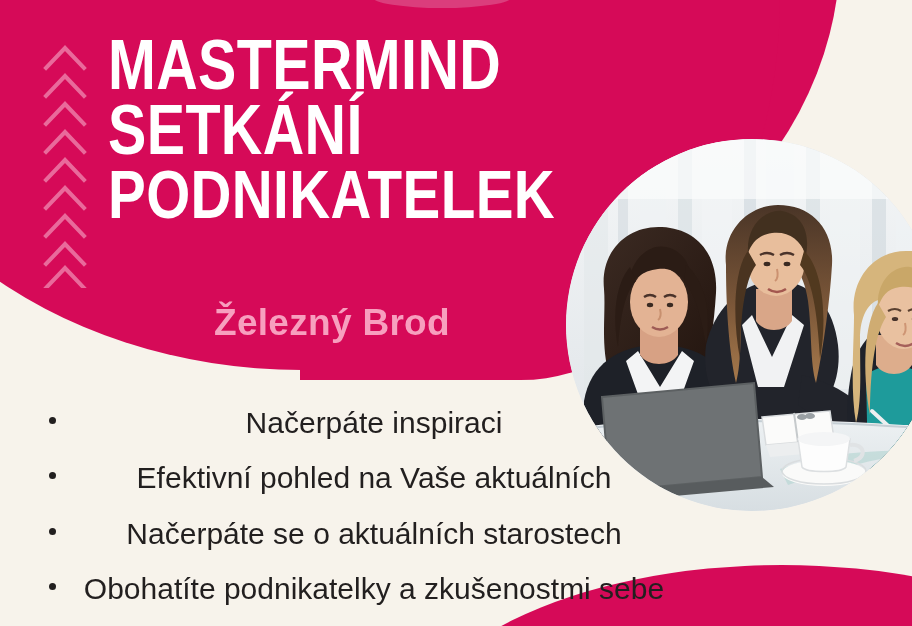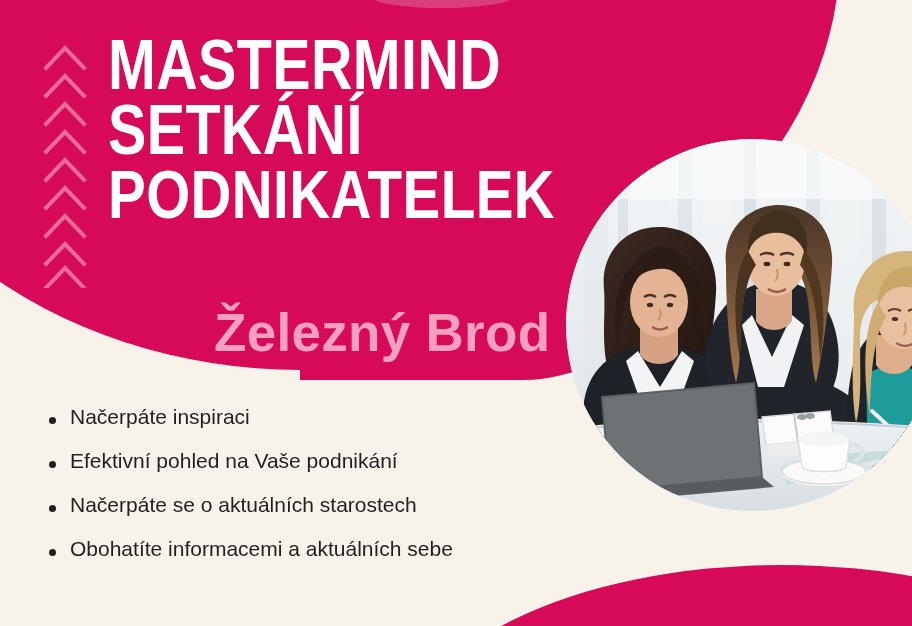--- a/index.html
+++ b/index.html
@@ -86,21 +86,21 @@
     font-size: 69px;
   }
   .subtitle {
     position: absolute;
     left: 214px;
     top: 302px;
     z-index: 5;
     color: #F79FBE;
     font-family: "Liberation Sans", "DejaVu Sans", sans-serif;
     font-weight: 700;
-    font-size: 53px;
+    font-size: 37px;
     letter-spacing: 0.3px;
     white-space: nowrap;
   }
 
   
   .photo-circle {
     position: absolute;
     left: 566px;
     top: 139px;
     width: 372px;
@@ -123,22 +123,23 @@
     list-style: none;
     width: 640px;
   }
   .bullets li {
     position: relative;
     padding-left: 32px;
     margin-bottom: 17px;
     color: #221F1F;
     font-family: "Liberation Sans", "DejaVu Sans", sans-serif;
     font-weight: 400;
-    font-size: 21px;
+    font-size: 30px;
     line-height: 1.28;
+    text-align: center;
   }
   .bullets li::before {
     content: "";
     position: absolute;
     left: 11px;
     top: 13px;
     width: 7px;
     height: 7px;
     border-radius: 50%;
     background: #221F1F;
@@ -354,18 +355,18 @@
           <path d="M284 306 C298 304, 302 318, 288 322" stroke="#E0E3E5" stroke-width="4" fill="none"></path>
         </g>
       </g>
     </svg>
   </div>
 
   <div class="bottom-arc"></div>
 
   <ul class="bullets">
     <li>Načerpáte inspiraci</li>
-    <li>Efektivní pohled na Vaše podnikání</li>
+    <li>Efektivní pohled na Vaše aktuálních</li>
     <li>Načerpáte se o aktuálních starostech</li>
-    <li>Obohatíte informacemi a aktuálních sebe</li>
+    <li>Obohatíte podnikatelky a zkušenostmi sebe</li>
   </ul>
 
 </div>
 
 </body></html>

